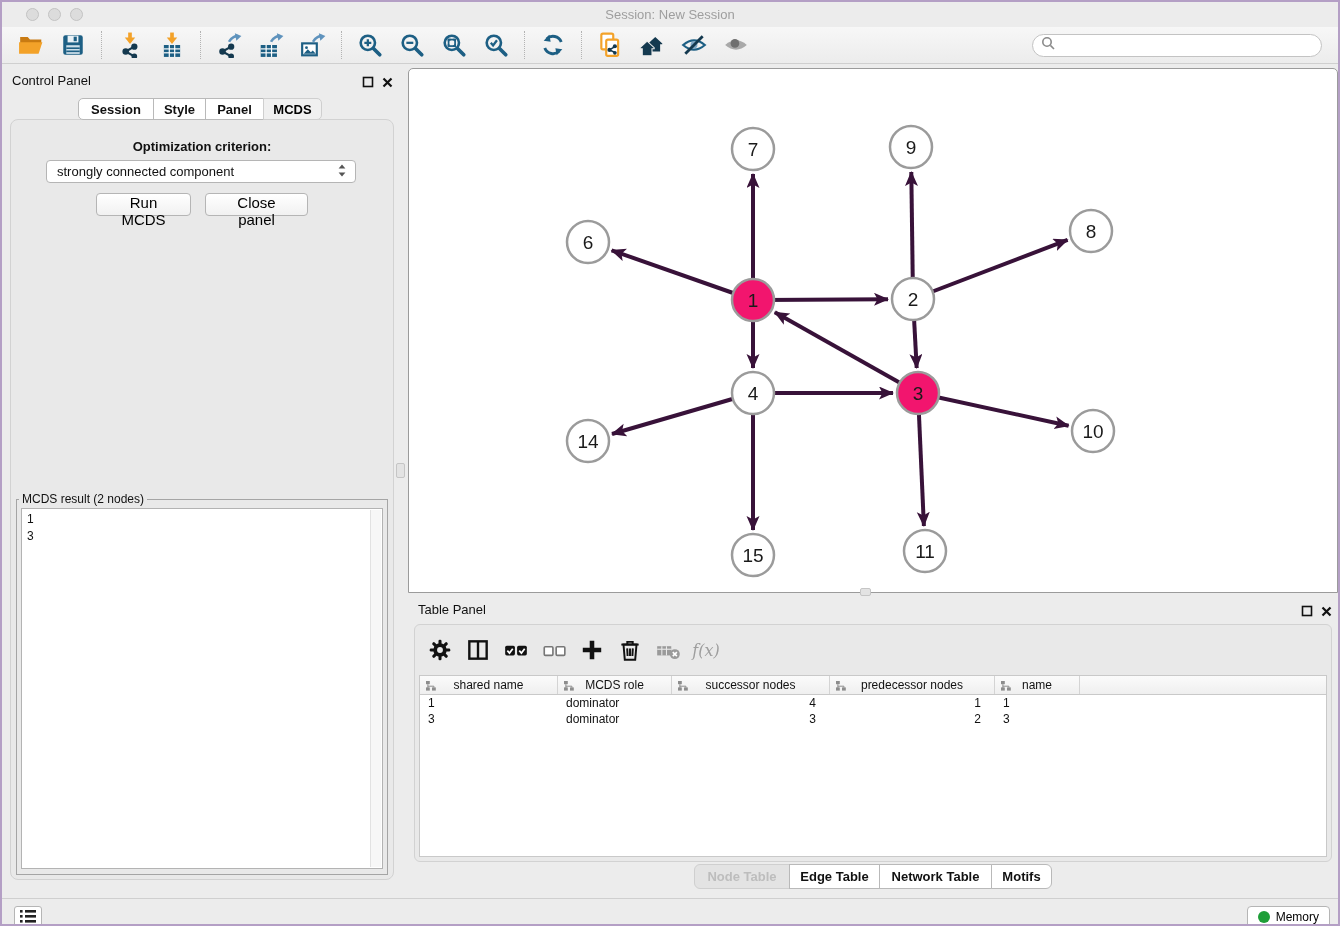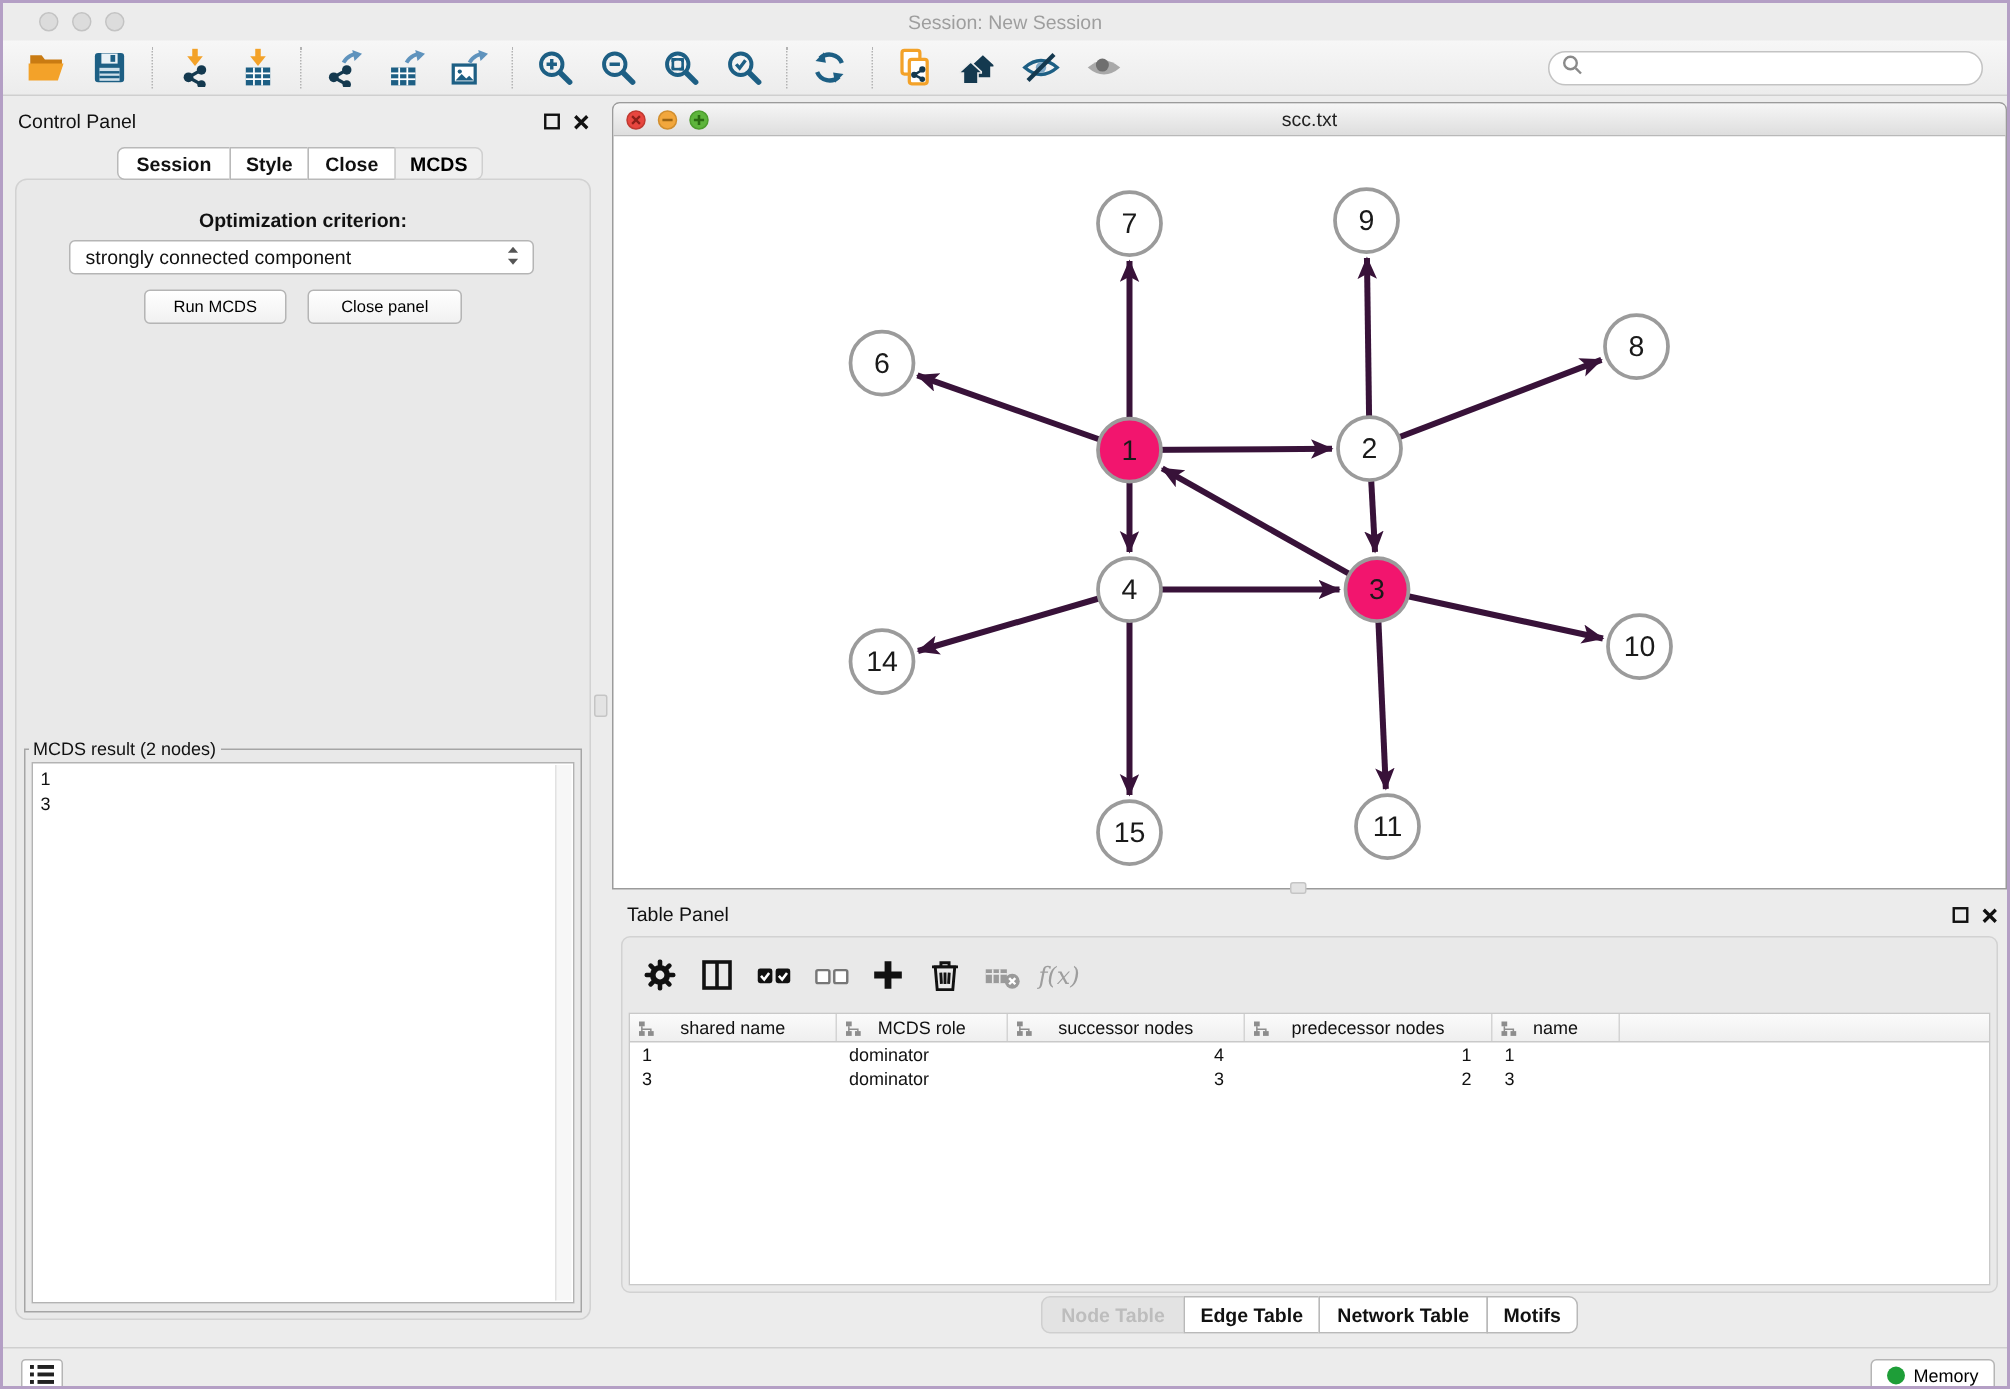--- a/index.html
+++ b/index.html
@@ -41,21 +41,21 @@
   .seg-btn.selected { color:#000000; background:#f0f0f0; border-color:#cfcfcf; }
   .cp-body { position:absolute; left:8px; top:117px; width:384px; height:761px;
     background:#e9e9e9; border:1px solid #d2d2d2; border-radius:8px; }
   .opt-label { position:absolute; left:8px; top:137px; width:384px; text-align:center;
     font-size:13px; font-weight:600; }
   .criterion-select { position:absolute; left:44px; top:158px; width:310px; height:23px;
     background:#fff; border:1px solid #b5b5b5; border-radius:4px; font-size:13px;
     display:flex; align-items:center; padding:0 8px 0 10px; cursor:pointer; }
   .criterion-select .lbl { flex:1; }
   .btn { position:absolute; height:23px; background:linear-gradient(#fff,#f1f1f1);
-    border:1px solid #b5b5b5; border-radius:4px; font-size:11px; padding:0 12px; cursor:pointer; }
+    border:1px solid #b5b5b5; border-radius:4px; font-size:15px; padding:0 12px; cursor:pointer; }
   .btn-run { left:94px; top:191px; width:95px; }
   .btn-close { left:203px; top:191px; width:103px; }
   .mcds-fieldset { position:absolute; left:14px; top:490px; width:372px; height:383px;
     border:1px solid #a5a5a5; background:#e9e9e9; }
   .mcds-fieldset legend { font-size:12px; padding:0 3px; margin-left:2px; color:#111; }
   .mcds-text { position:absolute; left:4px; right:4px; top:2px; bottom:5px; background:#fff;
     border:1px solid #b3b3b3; font-size:12px; padding:2px 5px; white-space:pre; line-height:17px; }
   .mcds-scroll { position:absolute; right:1px; top:1px; bottom:1px; width:11px;
     background:#f7f7f7; border-left:1px solid #e2e2e2; }
 
@@ -300,21 +300,21 @@
   <span><svg width="12" height="12">
         <rect x="1.5" y="1.5" width="9" height="9" fill="none" stroke="#111" stroke-width="1.6"></rect>
       </svg></span>
   <span><svg width="11" height="11">
         <path d="M1.5 1.5l8 8M9.5 1.5l-8 8" stroke="#111" stroke-width="2.2"></path>
       </svg></span>
 </div>
 <div class="cp-tabs" id="cp-tabs">
     <button class="seg-btn first" style="width: 76px;">Session</button>
     <button class="seg-btn" style="width: 53px;">Style</button>
-    <button class="seg-btn" style="width: 59px;">Close</button>
+    <button class="seg-btn" style="width: 59px;">Panel</button>
     <button class="seg-btn last selected" style="width: 59px;">MCDS</button>
   </div>
 <div class="cp-body"></div>
 <div class="opt-label">Optimization criterion:</div>
 <div class="criterion-select">
   <span class="lbl">strongly connected component</span>
   <span><svg width="10" height="15">
         <path d="M5 1.5l3.4 4h-6.8z" fill="#555"></path>
         <path d="M5 13.5l-3.4-4h6.8z" fill="#555"></path>
       </svg></span>
@@ -325,37 +325,20 @@
   <legend>MCDS result (2 nodes)</legend>
   <div style="position:relative; width:100%; height:100%;">
     <div class="mcds-text" id="mcds-text"><span>1
 3</span>
       <div class="mcds-scroll"></div>
     </div>
   </div>
 </fieldset>
 
 <div class="net-win">
-  <div class="net-titlebar">
-    <div class="net-lights">
-      <span><svg width="14" height="14">
-            <circle cx="7" cy="7" r="6" fill="#e8463f" stroke="#c03a31"></circle>
-            <path d="M4.4 4.4l5.2 5.2M9.6 4.4l-5.2 5.2" stroke="#8c1f19" stroke-width="1.5"></path>
-          </svg></span>
-      <span><svg width="14" height="14">
-            <circle cx="7" cy="7" r="6" fill="#f2a73d" stroke="#d18e2e"></circle>
-            <path d="M3.6 7h6.8" stroke="#9c6413" stroke-width="1.7"></path>
-          </svg></span>
-      <span><svg width="14" height="14">
-            <circle cx="7" cy="7" r="6" fill="#5eb53c" stroke="#4d9d2e"></circle>
-            <path d="M7 3.6v6.8M3.6 7h6.8" stroke="#2a6c12" stroke-width="1.7"></path>
-          </svg></span>
-    </div>
-    <div class="net-title">scc.txt</div>
-  </div>
   <div class="net-canvas" id="net-canvas">
       <svg width="928" height="502" viewBox="0 0 928 502">
         <defs>
           <marker id="arrow" markerUnits="userSpaceOnUse" markerWidth="17" markerHeight="14" refX="14" refY="6.5" orient="auto">
             <path d="M0,0 L15,6.5 L0,13 L3.5,6.5 Z" fill="#381239"></path>
           </marker>
         </defs>
         <line x1="344" y1="209" x2="344.0" y2="83.0" stroke="#381239" stroke-width="4" marker-end="url(#arrow)"></line>
         <line x1="344" y1="209" x2="202.6" y2="159.3" stroke="#381239" stroke-width="4" marker-end="url(#arrow)"></line>
         <line x1="344" y1="209" x2="479.0" y2="208.2" stroke="#381239" stroke-width="4" marker-end="url(#arrow)"></line>

